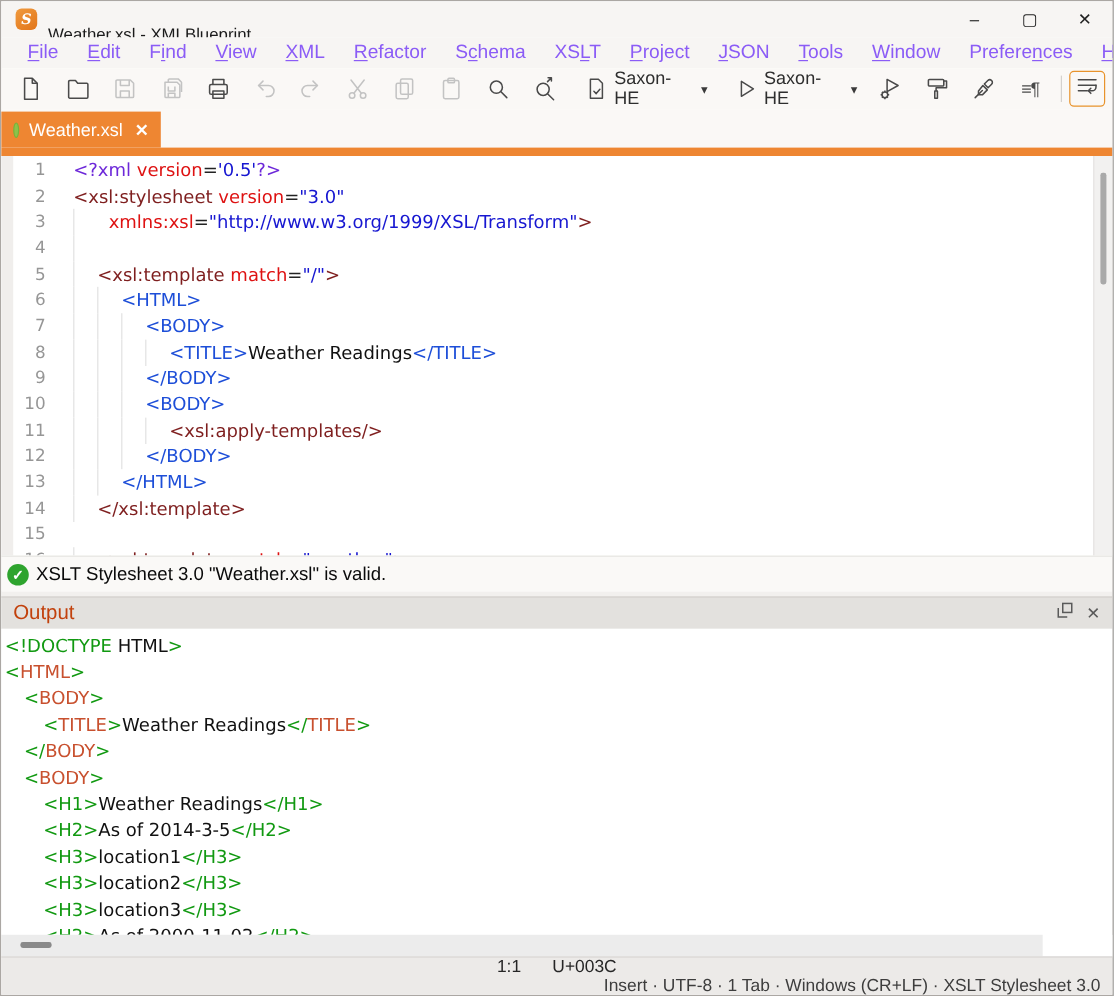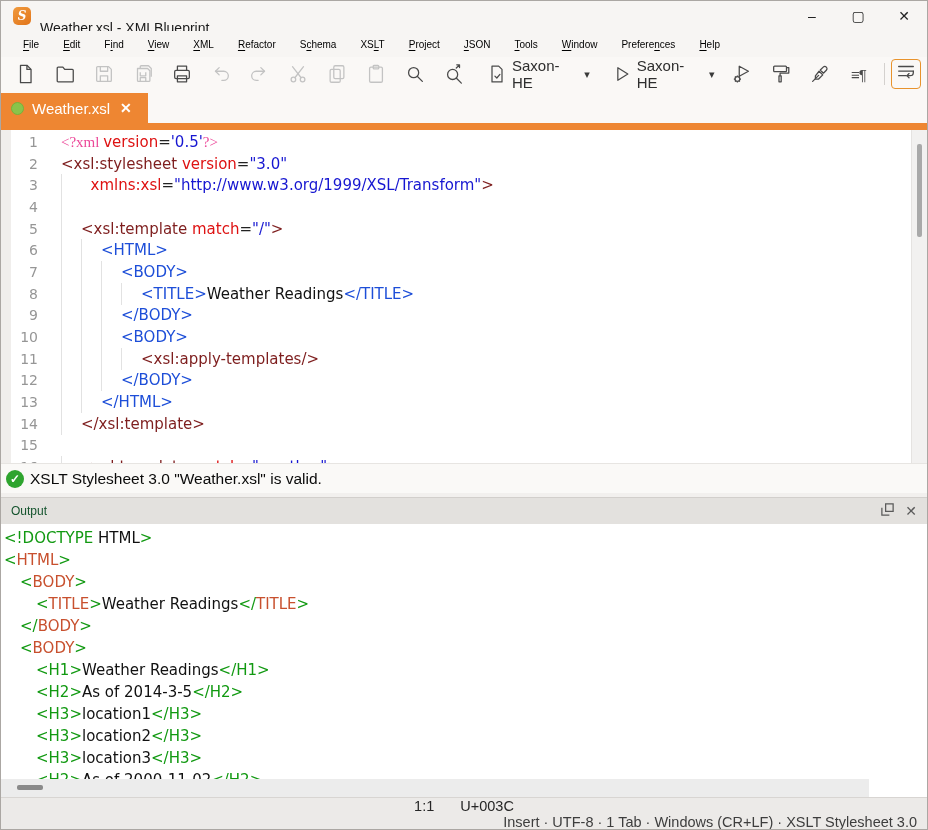--- a/index.html
+++ b/index.html
@@ -16,52 +16,52 @@
     background:linear-gradient(145deg,#F09A3E,#E2751A); color:#fff; font-weight:bold;
     font-size:12px; display:flex; align-items:center; justify-content:center;
     font-family:"DejaVu Serif", serif; font-style:italic; }
   .win-title { font-size:14px; color:#1a1a1a;margin-top:24px; }
   .win-controls { margin-left:auto; display:flex; height:100%; }
   .win-btn { width:46px; height:100%; display:flex; align-items:center; justify-content:center;
     font-size:14px; color:#222; cursor:default; }
   
   .menubar { position:absolute; left:0; top:30px; width:100%; height:26px;
     background:#F7F5F3; display:flex; align-items:center; padding-left:10px; }
-  .menu-item { font-size:10px; padding:2px 12px; color:#000000; white-space:nowrap; }
+  .menu-item { font-size:16px; padding:2px 12px; color:#8b5cf6; white-space:nowrap; }
   .menu-item u { text-decoration:underline; text-underline-offset:2px; }
   
   .toolbar { position:absolute; left:0; top:56px; width:100%; height:34px;
     background:#FAF8F6; display:flex; align-items:center; padding:0 6px; }
   .tbtn { width:40px; height:30px; display:flex; align-items:center; justify-content:center; color:#4A4A4A; }
   .tbtn.disabled { color:#C3C3C3; }
   .tbtn svg, .ddl svg { display:block; }
   .ddl { display:flex; align-items:center; gap:5px; padding:0 8px; height:30px; color:#4A4A4A; margin-left:6px; }
   .ddl .ddl-label { font-size:15px; color:#2e2e2e; }
   .caret { font-size:11px; color:#3a3a3a; margin-left:2px; }
   .tb-sep { width:1px; height:22px; background:#D4D1CE; margin:0 6px; }
   .wrap-btn { width:31px; height:30px; border:1.5px solid #E8932C; border-radius:4px;
     display:flex; align-items:center; justify-content:center; color:#4A4A4A; background:#FAF8F6; }
   .tbglyph { font-size:15px; color:#4A4A4A; letter-spacing:-1px; }
   
   .tabrow { position:absolute; left:0; top:90px; width:100%; height:32px; background:#FAF8F6; }
-  .doc-tab { position:absolute; left:0; top:2px; height:30px; width:147px; background:#EE8632;
+  .doc-tab { position:absolute; left:0; top:2px; height:30px; width:133px; background:#EE8632;
     display:flex; align-items:center; padding:0 10px; }
   .tab-dot { width:13px; height:13px; border-radius:50%; background:#8BC34A; border:1px solid #79B13A; margin-right:8px; }
   .tab-label { color:#fff; font-size:15px; margin-right:10px; }
   .tab-close { color:#fff; font-size:14px; font-weight:bold; }
   .tab-strip { position:absolute; left:0; top:122px; width:100%; height:7px; background:#EE8632; }
   
   .editor { position:absolute; left:0; top:129px; width:100%; height:333px; background:#fff;
     overflow:hidden; font-family:"DejaVu Sans", sans-serif; font-size:15px; padding-top:1px; }
   .fold-strip { position:absolute; left:0; top:129px; width:10px; height:333px; background:#F0EEEC; }
   .code-line { display:flex; height:21.7px; align-items:center; white-space:pre; }
   .ln { flex:none; width:37px; text-align:right; color:#969696; font-size:14px; margin-right:23px; }
   .ind { flex:none; width:20px; height:21.7px; border-left:1px solid #E2E2E2; }
   .code-text { white-space:pre; }
-  .tk-pi  { color:#ec4899;font-family:Liberation Serif, serif; }
+  .tk-pi  { color:#6d28d9; }
   .tk-xsl { color:#7E1E1E; }
   .tk-html{ color:#1d4ed8; }
   .tk-attr{ color:#DE1212; }
   .tk-val { color:#1717D1; }
   .tk-eq  { color:#222; }
   .tk-txt { color:#111; }
   .tk-g   { color:#119911; }
   .tk-o   { color:#C8502E; }
   .v-scroll { position:absolute; right:0; top:129px; width:16px; height:333px;
     background:#F2F1F0; border-left:1px solid #E5E3E1; }
@@ -69,21 +69,21 @@
   
   .validation { position:absolute; left:0; top:462px; width:100%; height:30px; background:#FAF9F7;
     border-top:1px solid #E7E5E2; display:flex; align-items:center; padding-left:5px; }
   .valid-icon { width:18px; height:18px; border-radius:50%; background:#2EA42E; color:#fff;
     display:flex; align-items:center; justify-content:center; font-size:12px; font-weight:bold; margin-right:6px; }
   .valid-msg { font-size:15.5px; color:#0a0a0a; }
   
   .splitter { position:absolute; left:0; top:492px; width:100%; height:4px; background:#F2F0EE; }
   .out-header { position:absolute; left:0; top:496px; width:100%; height:27px; background:#E3E1DE;
     border-top:1px solid #D2CFCC; display:flex; align-items:center; padding:0 10px; }
-  .out-title { font-size:12px; color:#14532d; }
+  .out-title { font-size:17px; color:#c2410c; }
   .out-hdr-icons { margin-left:auto; display:flex; align-items:center; gap:10px; color:#5a5a5a; }
   .panel-x { font-size:14px; color:#5a5a5a; }
   
   .output { position:absolute; left:0; top:523px; width:100%; height:255px; background:#fff;
     overflow:hidden; font-family:"DejaVu Sans", sans-serif; font-size:15px; padding:3px 0 0 3px; }
   .out-line { display:flex; height:22px; align-items:center; white-space:pre; }
   .oind { flex:none; width:16px; }
   .h-scroll { position:absolute; left:0; top:778px; width:868px; height:18px; background:#ECECEC; }
   .h-thumb { position:absolute; left:16px; top:6px; width:26px; height:5px; background:#8A8A8A; border-radius:2px; }
   .scroll-corner { position:absolute; left:868px; top:778px; width:60px; height:18px; background:#fff; }

